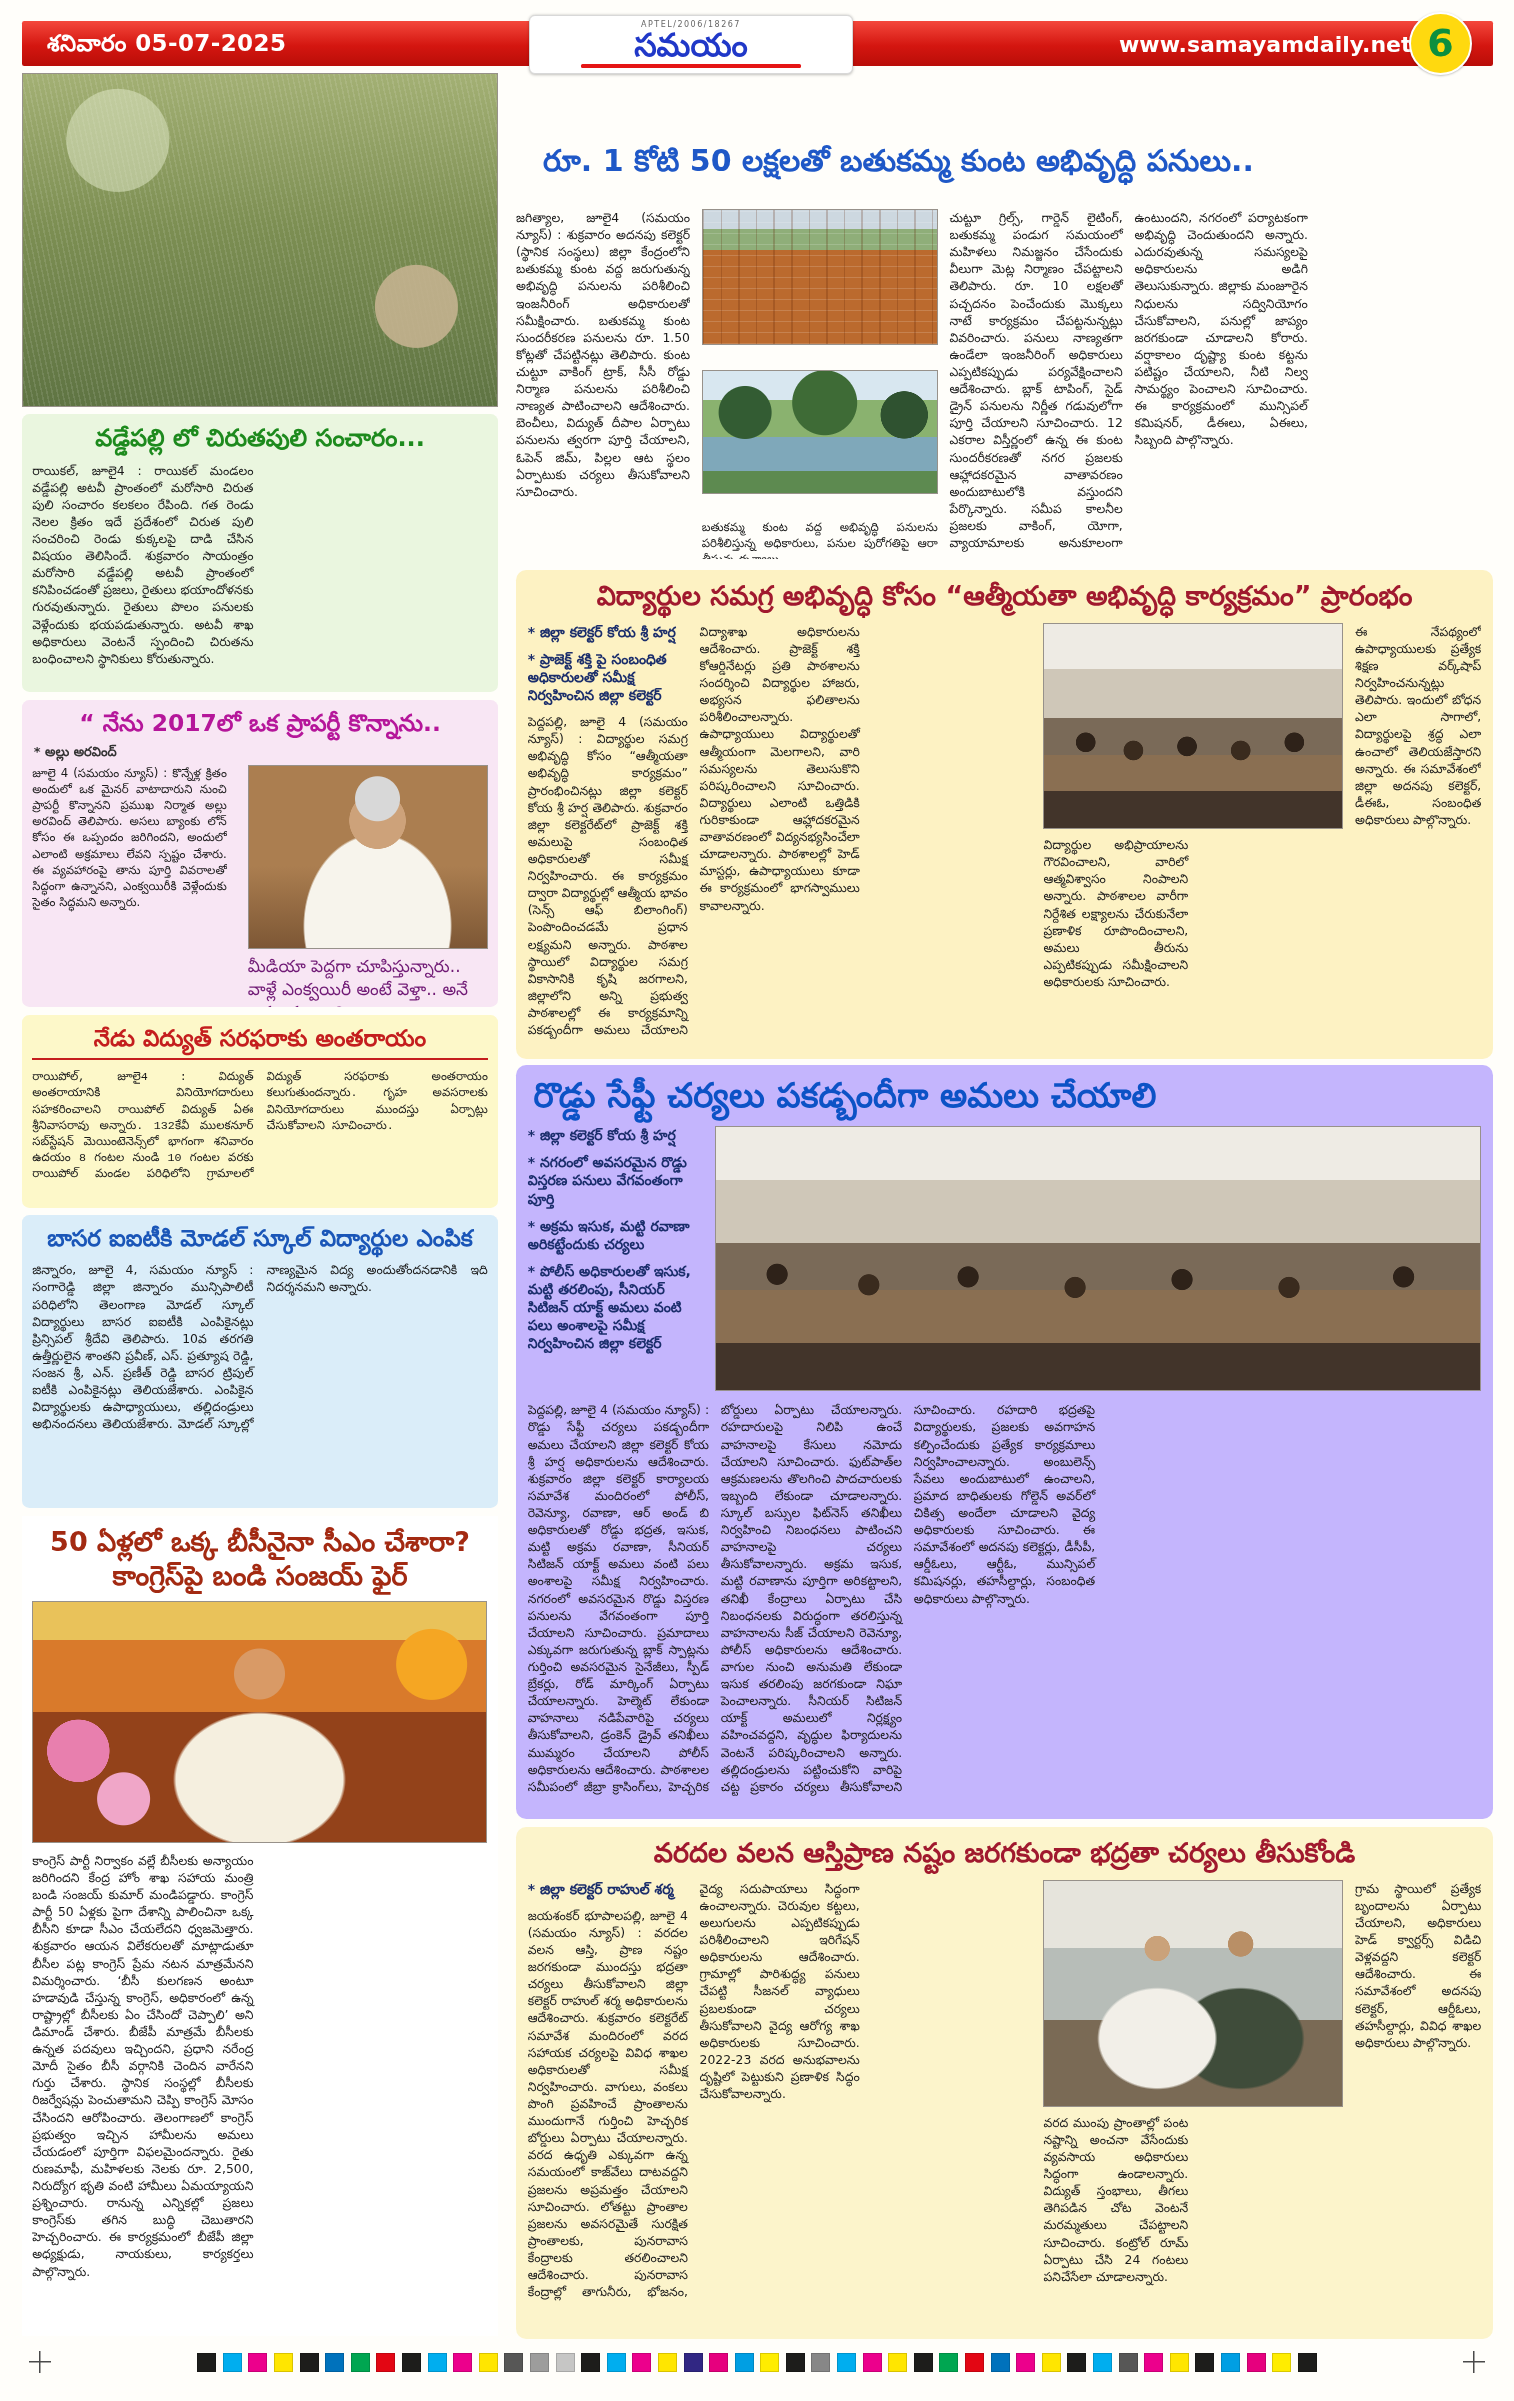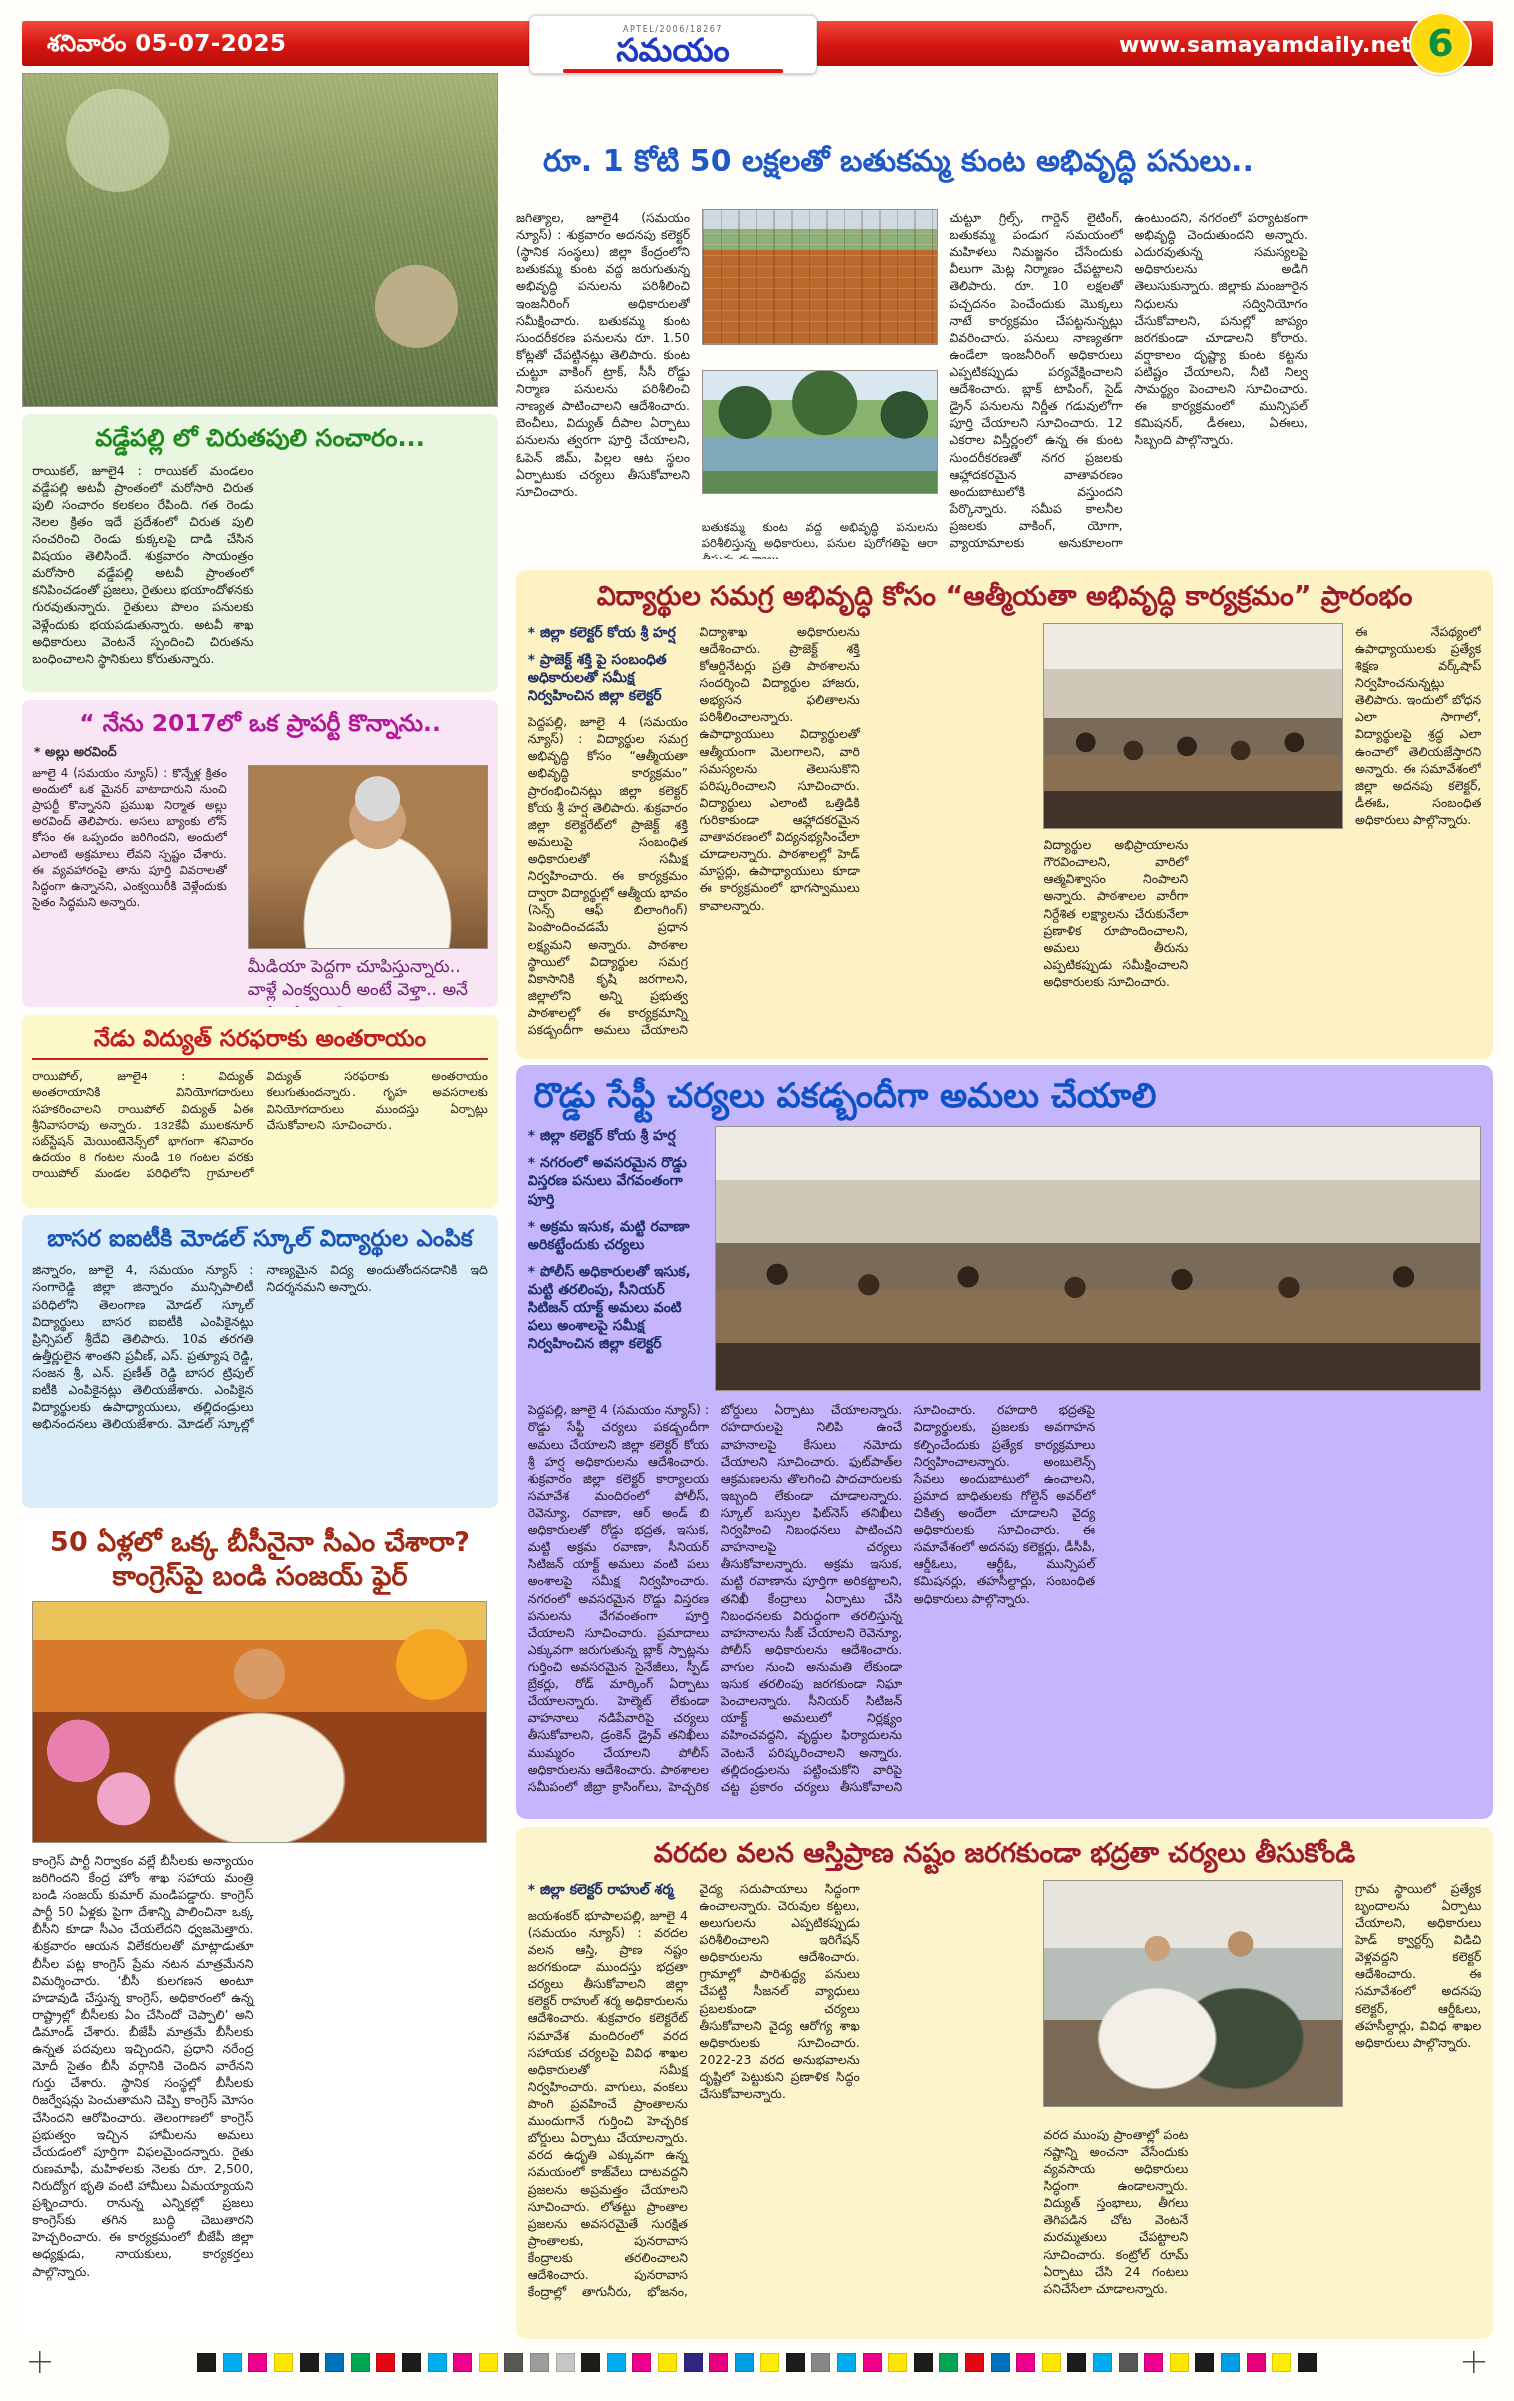--- a/index.html
+++ b/index.html
@@ -4,23 +4,23 @@
 <style>
   *{margin:0;padding:0;box-sizing:border-box;}
   html,body{background:#d8d8d8;}
   .page{position:relative;width:1515px;height:2401px;background:#fffefa;margin:0 auto;
         font-family:"DejaVu Sans","Liberation Sans",sans-serif;color:#141414;overflow:hidden;}
 
   
   .topbar{position:absolute;left:22px;top:20.5px;width:1471px;height:45px;border-radius:2.2px;
           background:linear-gradient(180deg,#f4483c 0%,#d41610 55%,#b90d08 100%);}
   .edition-date{position:absolute;left:25px;top:9.5px;font-size:23px;font-weight:bold;color:#fff;letter-spacing:0.4px;}
-  .logo{position:absolute;left:507px;top:-5.9px;width:288px;height:59px;background:#fff;
+  .logo{position:absolute;left:507px;top:-5.9px;width:324px;height:59px;background:#fff;
         border:0.7px solid #d8d8d8;border-radius:5.9px;display:flex;flex-direction:column;
-        align-items:center;justify-content:flex-end;box-shadow:0 0.7px 2.9px rgba(0,0,0,.25);}
+        align-items:center;justify-content:center;box-shadow:0 0.7px 2.9px rgba(0,0,0,.25);}
   .logo .reg{font-size:8px;color:#666;letter-spacing:1.5px;line-height:1;}
   .logo .name{font-size:32px;font-weight:bold;color:#2038c8;line-height:1.05;}
   .logo .bar{width:220px;height:3.7px;background:#e51515;border-radius:1.5px;margin-top:1.5px;}
   .site-url{position:absolute;left:1097px;top:11px;font-size:22px;color:#fff;font-weight:600;}
   .page-badge{position:absolute;left:1387px;top:-8.8px;width:63px;height:63px;border-radius:50%;
         background:#ffd90f;border:2.9px solid #fff;color:#0c8f3f;font-size:38px;font-weight:bold;
         display:flex;align-items:center;justify-content:center;box-shadow:0 0.7px 2.2px rgba(0,0,0,.3);}
 
   
   .lead-headline{position:absolute;left:543px;top:143px;width:952px;font-size:30px;font-weight:bold;
@@ -122,21 +122,21 @@
   #box1 .content3{height:422px;}
   .b1-a{width:504px;height:100%;column-count:3;column-gap:11.7px;column-fill:auto;overflow:hidden;}
   .b1-b{width:300px;display:flex;flex-direction:column;gap:7.3px;}
   .subcols{flex:1;column-count:2;column-gap:10.2px;column-fill:auto;overflow:hidden;}
   .b1-c{flex:1;overflow:hidden;}
   #box2 .row{display:flex;gap:11.7px;height:265px;margin-bottom:10.2px;}
   .b2-bullets{width:176px;}
   .b2-body{height:401px;column-count:5;column-gap:11.7px;column-fill:auto;overflow:hidden;}
   #box3 .content3{height:435px;}
   .b3-a{width:504px;height:100%;column-count:3;column-gap:11.7px;column-fill:auto;overflow:hidden;}
-  .b3-b{width:300px;display:flex;flex-direction:column;gap:19px;}
+  .b3-b{width:300px;display:flex;flex-direction:column;gap:7px;}
   .b3-c{flex:1;overflow:hidden;}
 
   
   .regstrip{position:absolute;left:29px;top:2349px;width:1456px;height:26px;display:flex;align-items:center;gap:8.8px;}
   .crop{width:22px;height:22px;flex:0 0 22px;background:
      linear-gradient(#4a4a4a,#4a4a4a) center/100% 1.5px no-repeat,
      linear-gradient(#4a4a4a,#4a4a4a) center/1.5px 100% no-repeat;}
   .squares{flex:1;display:flex;gap:6.6px;justify-content:center;align-items:center;}
   .reg-sq{width:19px;height:19px;border:0.7px solid rgba(0,0,0,.15);}
 </style>

